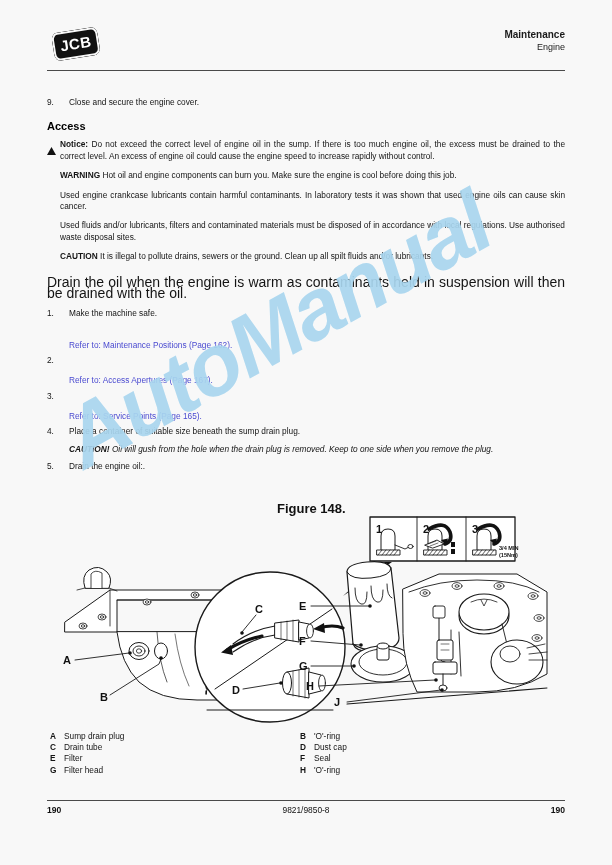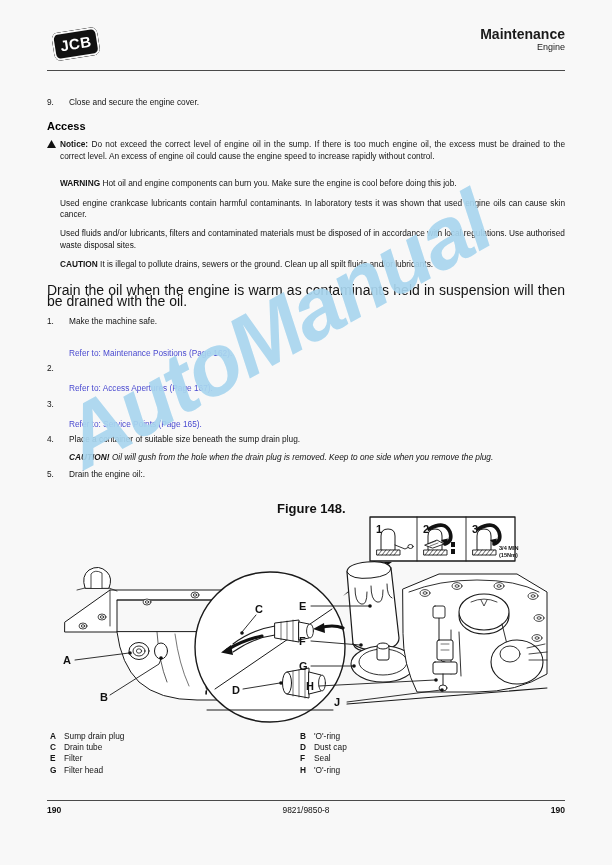--- a/index.html
+++ b/index.html
@@ -55,21 +55,21 @@
     font-weight: bold;
     font-size: 15px;
     letter-spacing: 0.4px;
   }
   .header-right {
     position: absolute;
     right: 0; top: 0;
     text-align: right;
   }
   .header-title {
-    font-size: 14px;
+    font-size: 10px;
     font-weight: bold;
     color: #1a1a1a;
     line-height: 13px;
   }
   .header-sub {
     font-size: 9px;
     color: #1a1a1a;
     line-height: 13px;
   }
   .rule {
@@ -117,21 +117,22 @@
     color: #141414;
   }
   .h2 {
     font-size: 11px;
     font-weight: bold;
     color: #000000;
     margin: 12px 0 7px 0;
   }
   .notice-row {
     display: flex;
-    margin-bottom: 16px;
+    margin-bottom: 8px;
+    align-items: center;
   }
   .tri {
     flex: 0 0 13px;
     width: 13px;
     padding-top: 1px;
   }
   .tri svg { display: block; }
   .notice-body {
     flex: 1 1 auto;
     font-size: 8.3px;

